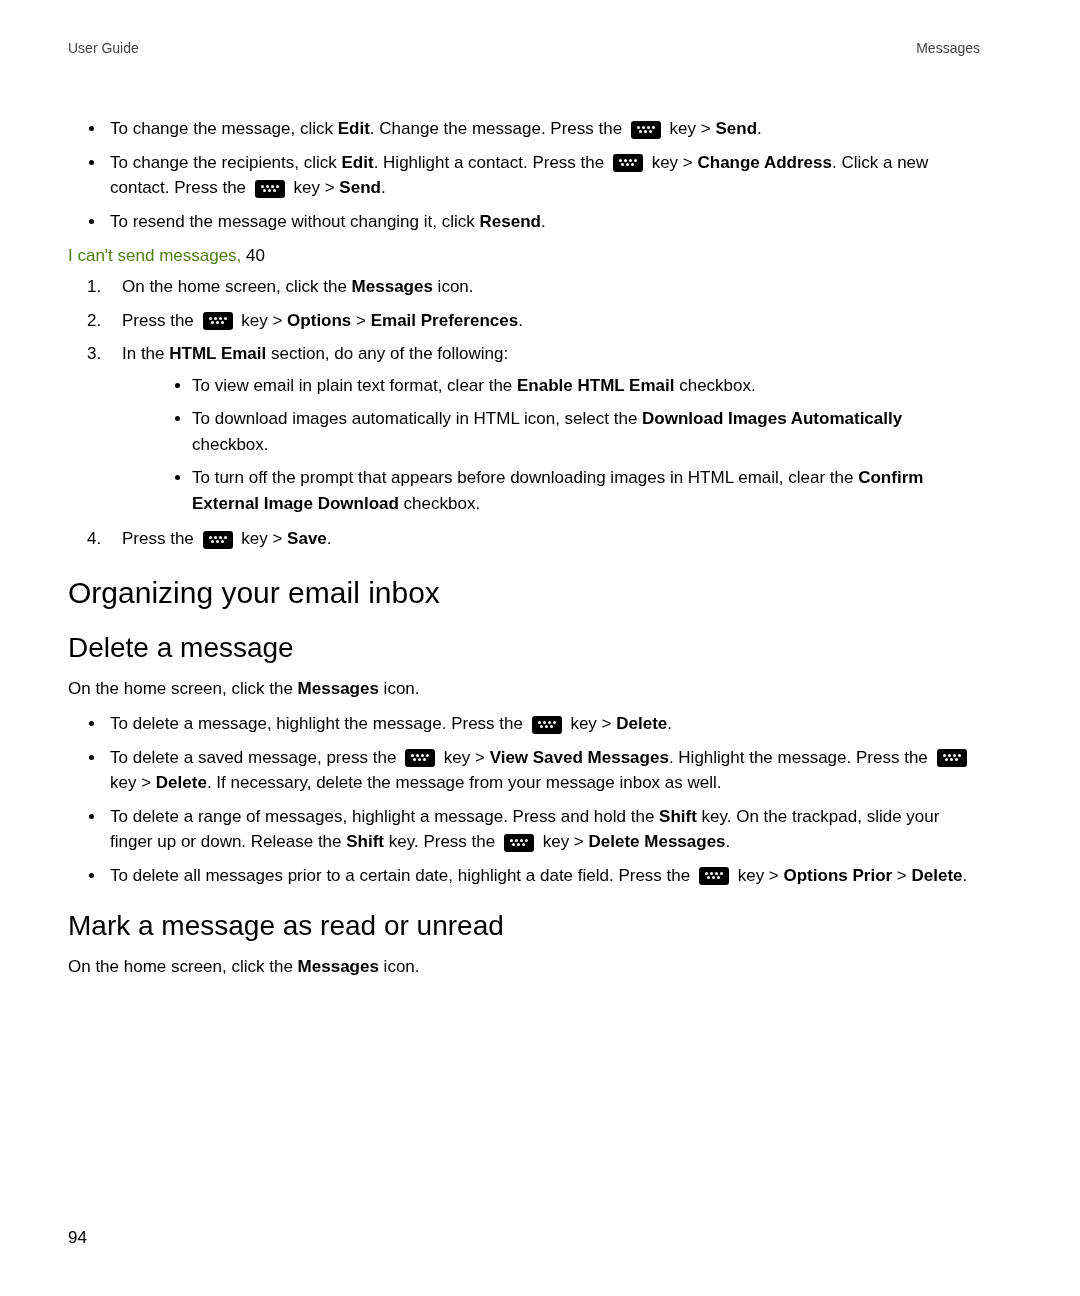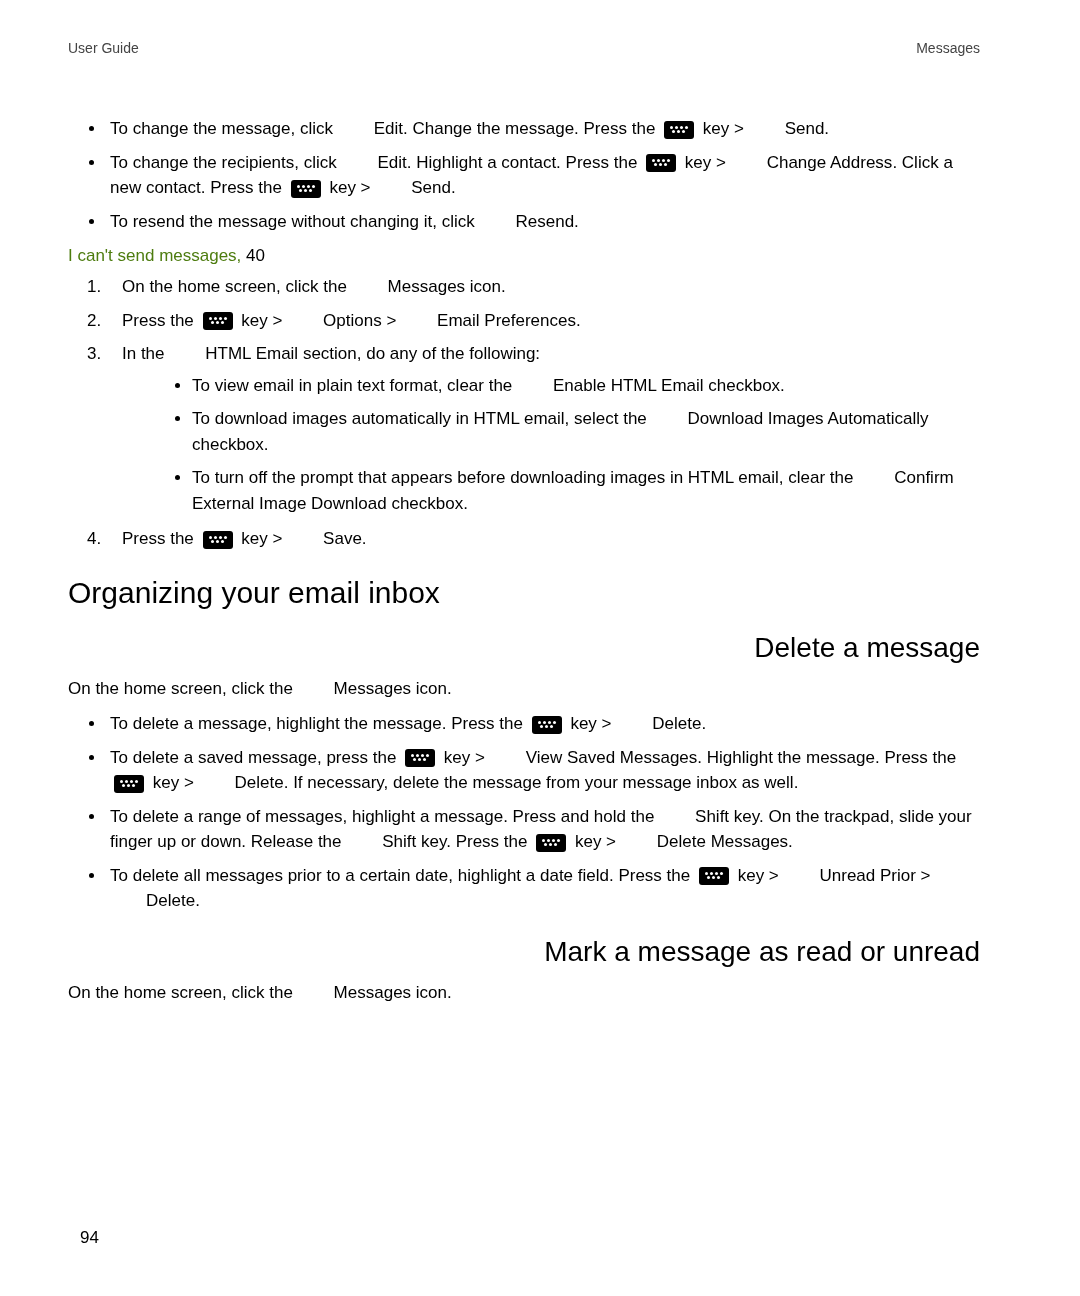--- a/index.html
+++ b/index.html
@@ -88,31 +88,30 @@
   h2.section {
     font-size: 30px;
     font-weight: normal;
     font-family: "Helvetica Neue", Arial, sans-serif;
     margin: 24px 0 14px 0;
   }
   h2.sub {
     font-size: 28px;
     font-weight: normal;
     margin: 22px 0 12px 0;
-    text-align: right;
   }
   p.body {
     font-size: 17px;
     line-height: 1.5;
     margin: 10px 0 10px 0;
   }
-  .bold { font-weight: normal; margin-left: 36px; }
+  .bold { font-weight: bold; }
   .page-number {
     position: absolute;
-    left: 80px;
+    left: 68px;
     bottom: 48px;
     font-size: 17px;
   }
 </style>
 </head>
 <body>
 
 <div class="page">
 
   <div class="header-row">
@@ -144,21 +143,21 @@
     <li>
       <span>Press the </span><span class="bb-key"></span><span> key &gt; </span><span class="bold">Options</span><span> &gt; </span><span class="bold">Email Preferences</span><span>.</span>
     </li>
     <li>
       <span>In the </span><span class="bold">HTML Email</span><span> section, do any of the following:</span>
       <ul class="nested">
         <li>
           <span>To view email in plain text format, clear the </span><span class="bold">Enable HTML Email</span><span> checkbox.</span>
         </li>
         <li>
-          <span>To download images automatically in HTML email, select the </span><span class="bold">Download Images Automatically</span><span> checkbox.</span>
+          <span>To download images automatically in HTML icon, select the </span><span class="bold">Download Images Automatically</span><span> checkbox.</span>
         </li>
         <li>
           <span>To turn off the prompt that appears before downloading images in HTML email, clear the </span><span class="bold">Confirm External Image Download</span><span> checkbox.</span>
         </li>
       </ul>
     </li>
     <li>
       <span>Press the </span><span class="bb-key"></span><span> key &gt; </span><span class="bold">Save</span><span>.</span>
     </li>
   </ol>
@@ -175,21 +174,21 @@
     <li>
       <span>To delete a message, highlight the message. Press the </span><span class="bb-key"></span><span> key &gt; </span><span class="bold">Delete</span><span>.</span>
     </li>
     <li>
       <span>To delete a saved message, press the </span><span class="bb-key"></span><span> key &gt; </span><span class="bold">View Saved Messages</span><span>. Highlight the message. Press the </span><span class="bb-key"></span><span> key &gt; </span><span class="bold">Delete</span><span>. If necessary, delete the message from your message inbox as well.</span>
     </li>
     <li>
       <span>To delete a range of messages, highlight a message. Press and hold the </span><span class="bold">Shift</span><span> key. On the trackpad, slide your finger up or down. Release the </span><span class="bold">Shift</span><span> key. Press the </span><span class="bb-key"></span><span> key &gt; </span><span class="bold">Delete Messages</span><span>.</span>
     </li>
     <li>
-      <span>To delete all messages prior to a certain date, highlight a date field. Press the </span><span class="bb-key"></span><span> key &gt; </span><span class="bold">Unread Prior</span><span> &gt; </span><span class="bold">Delete</span><span>.</span>
+      <span>To delete all messages prior to a certain date, highlight a date field. Press the </span><span class="bb-key"></span><span> key &gt; </span><span class="bold">Options Prior</span><span> &gt; </span><span class="bold">Delete</span><span>.</span>
     </li>
   </ul>
 
 
   <h2 class="sub">Mark a message as read or unread</h2>
 
   <p class="body">
     <span>On the home screen, click the </span><span class="bold">Messages</span><span> icon.</span>
   </p>
 

